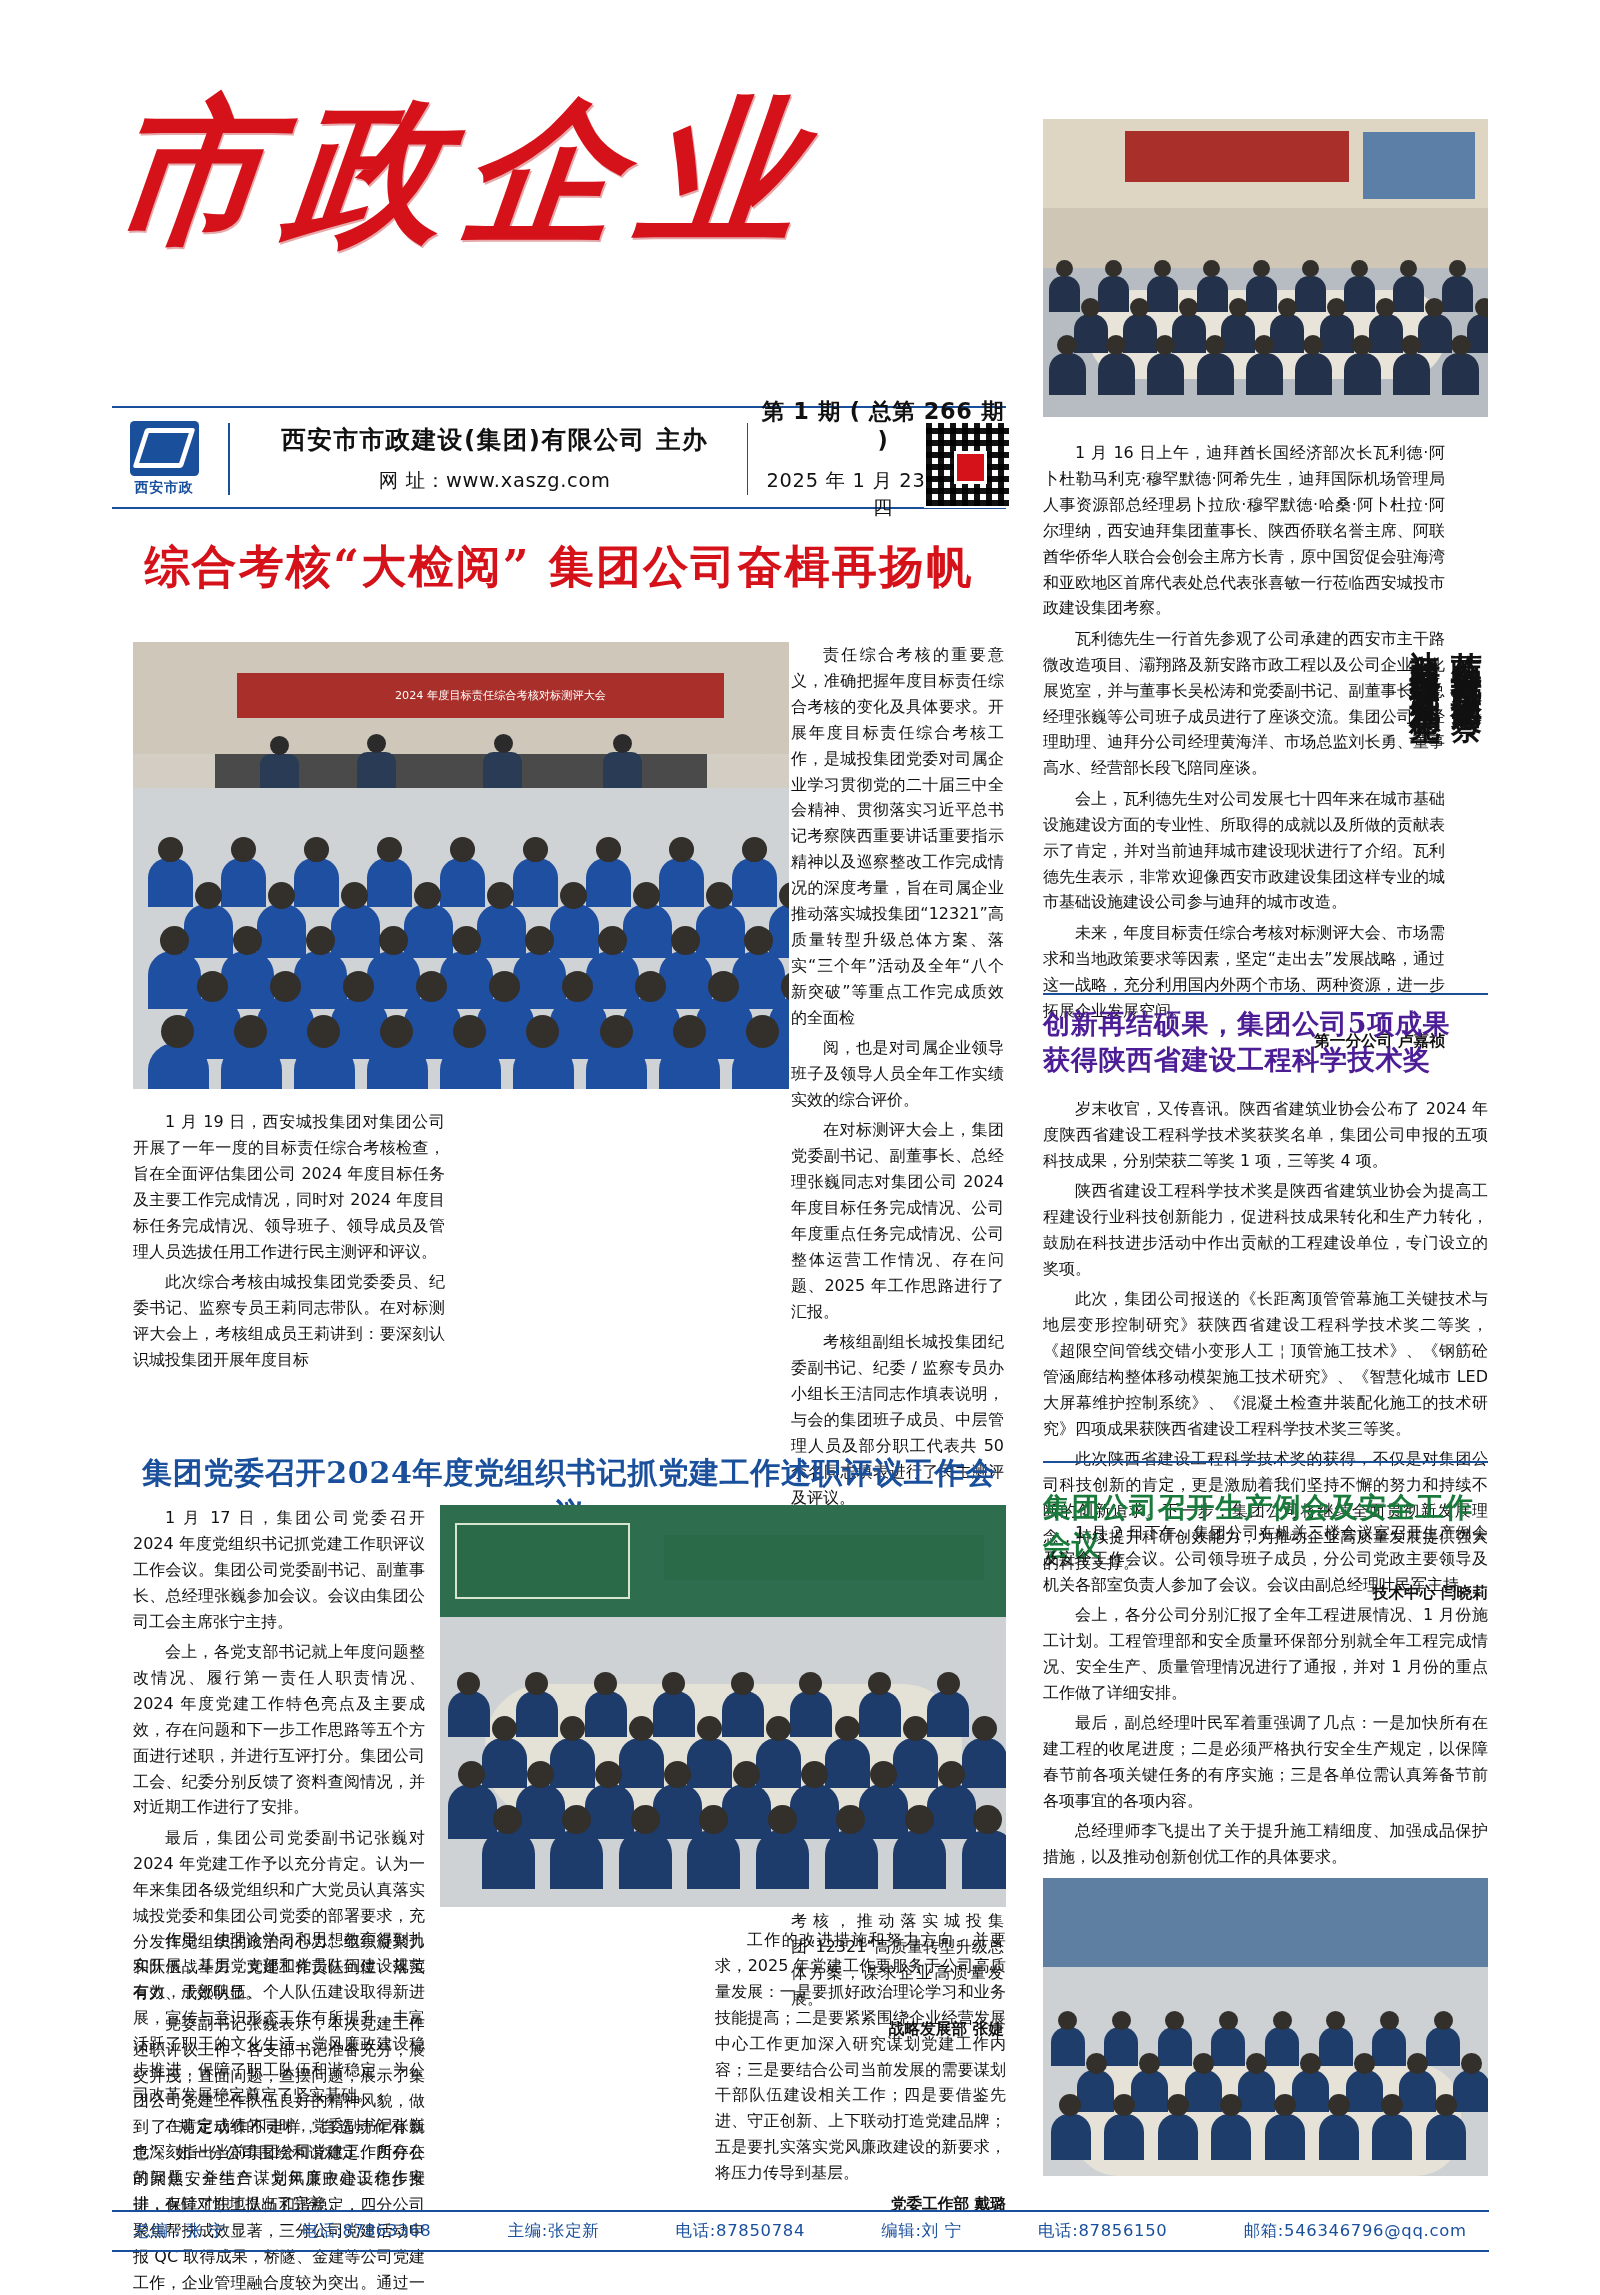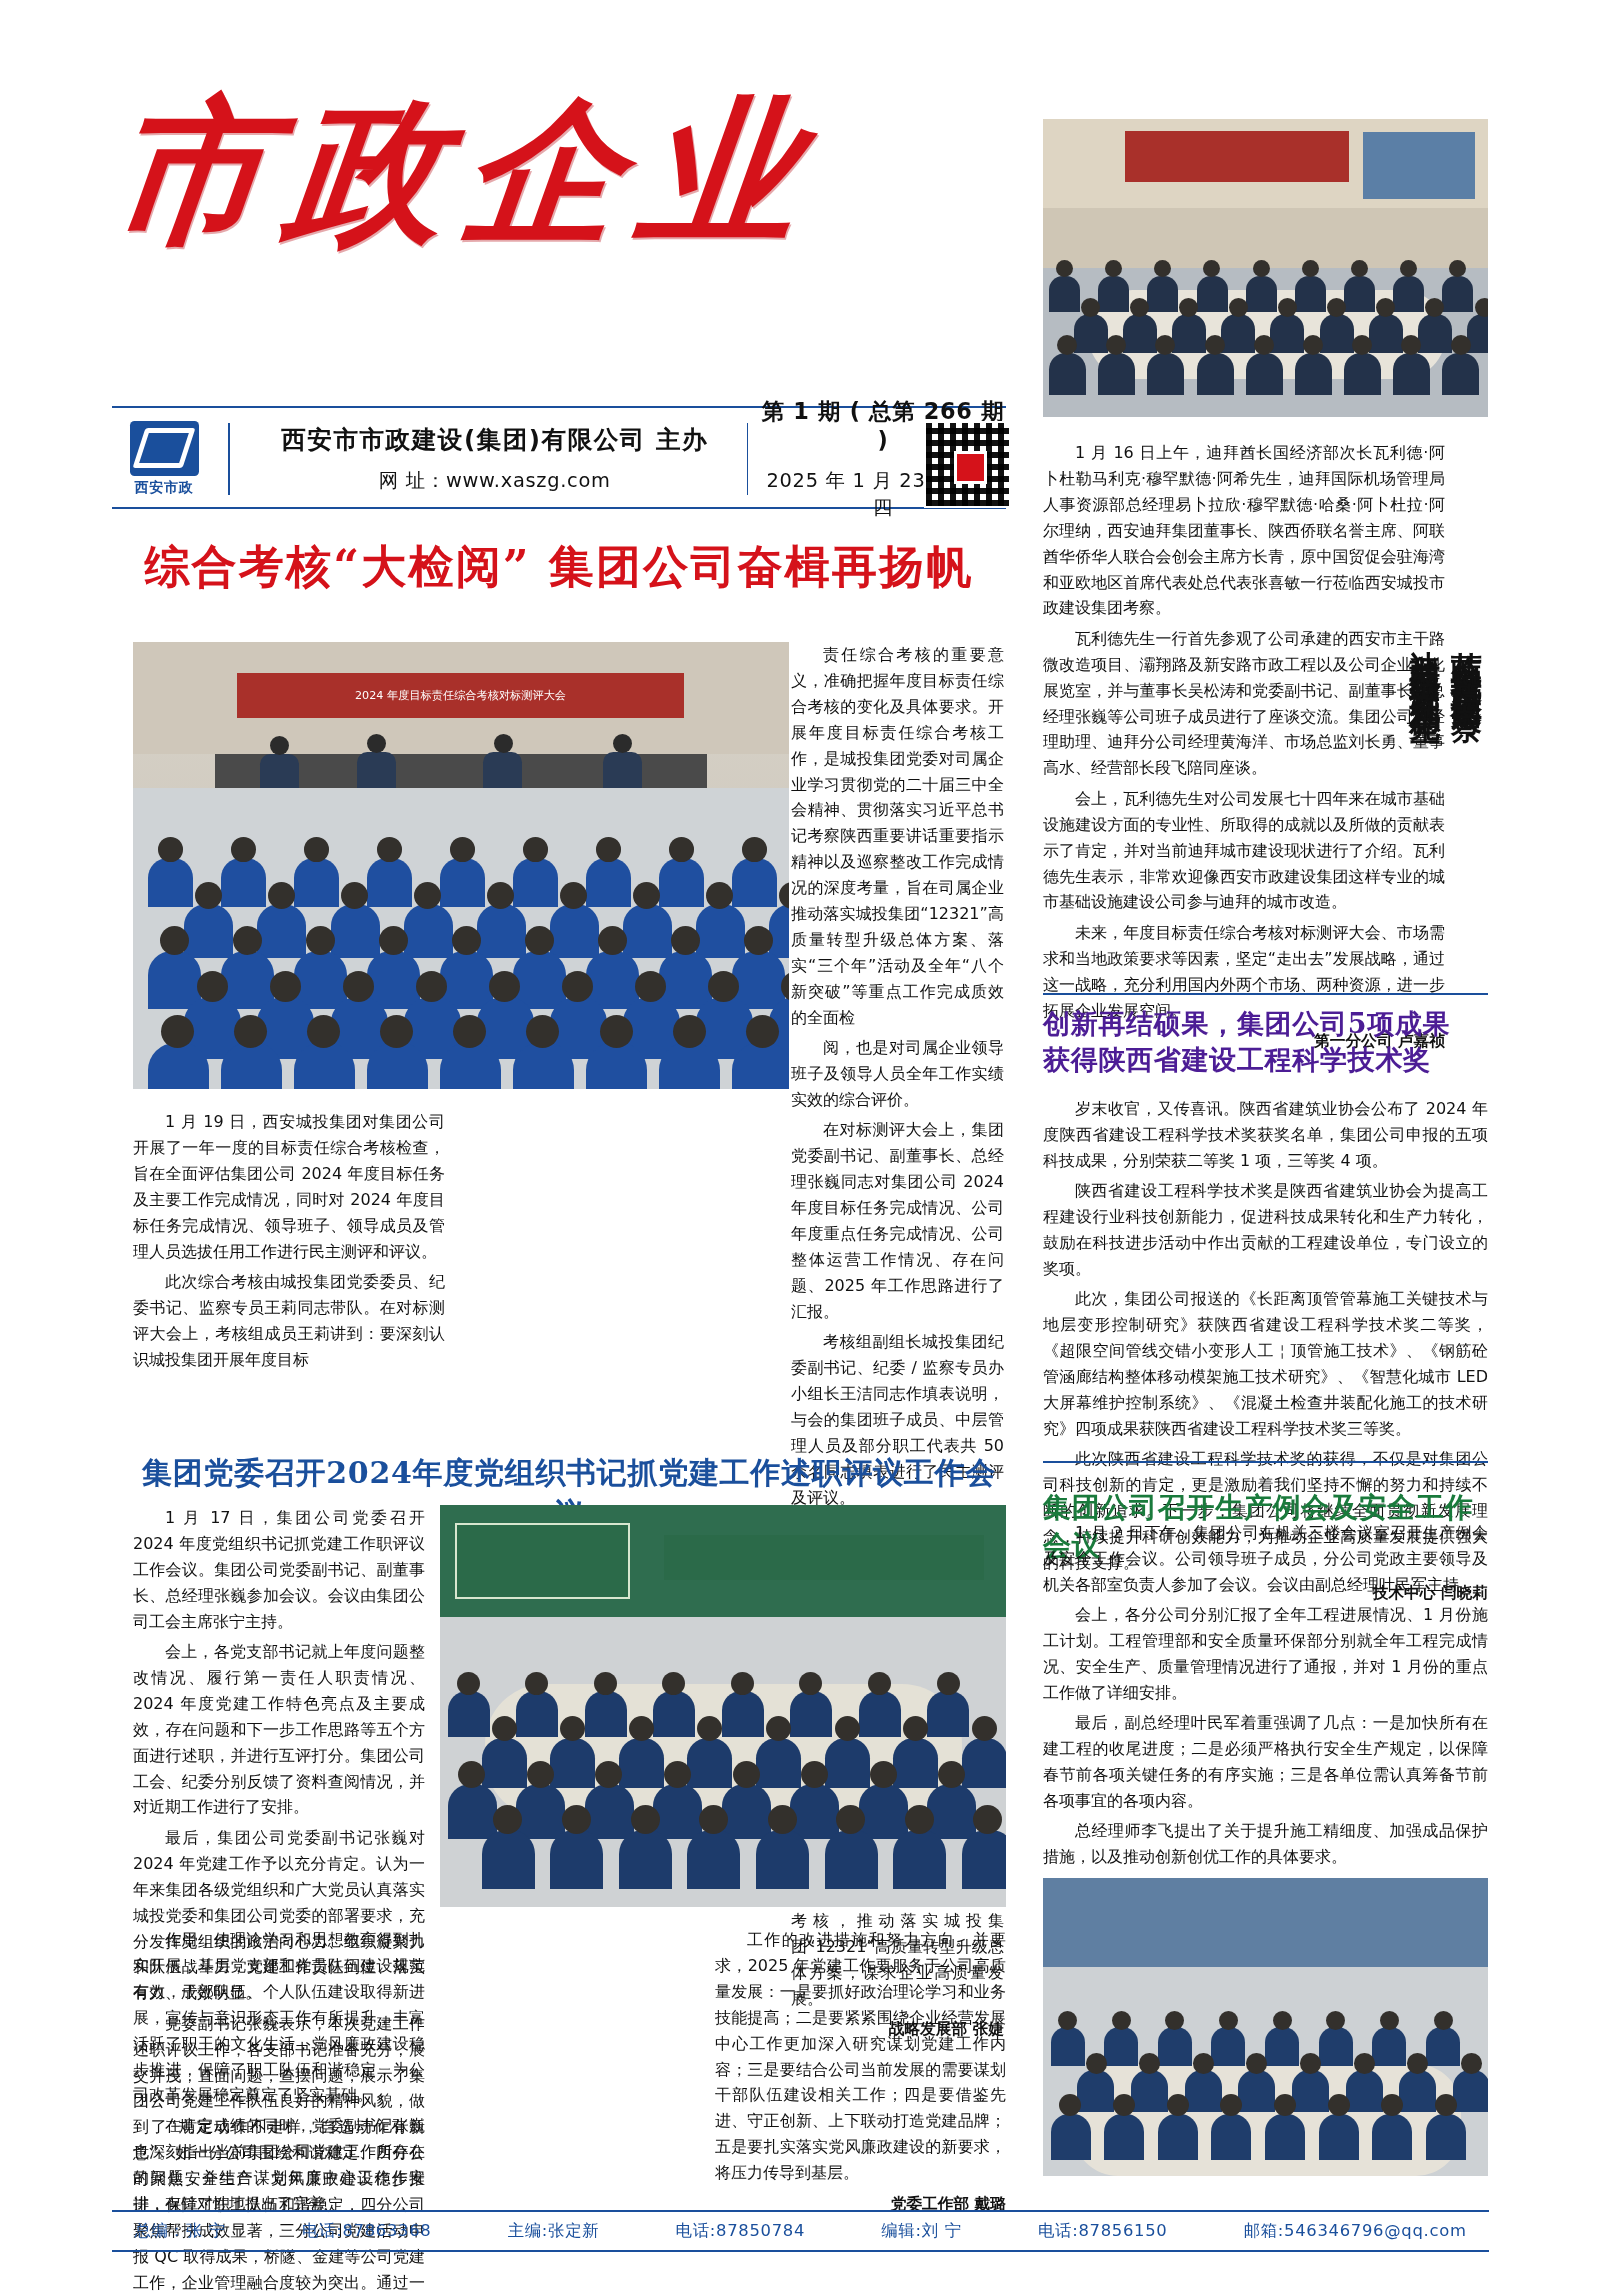--- a/index.html
+++ b/index.html
@@ -114,21 +114,21 @@
     font-size:16.4px; padding:0 22.4px; box-sizing:border-box; color:#1a4f9c;
   }
   .footer span { white-space:nowrap; letter-spacing:0.7px; }
 
   
   .room { position:absolute; inset:0; background:linear-gradient(#d8d3c9,#c7c0b4); }
   .wallband { position:absolute; left:0; right:0; background:#b23b33; }
   .ppl { position:absolute; background:#1d3f8f; border-radius:10.4px 10.4px 0 0; }
   .head { position:absolute; background:#2b2b2b; border-radius:50%; }
   .table { position:absolute; background:#e8e3d7; border-top:2.2px solid #cfc8b8; }
-  .banner { position:absolute; background:#b2312b; color:#fff; font-size:9.7px; display:flex; align-items:center; justify-content:center; }
+  .banner { position:absolute; background:#b2312b; color:#fff; font-size:9.7px; display:flex; align-items:center; justify-content:center;padding-left:40px; }
 </style>
 </head>
 <body>
 
 <div class="page">
 
   <div class="masthead">
     <div class="masthead-title">市政企业</div>
   </div>
   <div class="mh-rule"></div>

